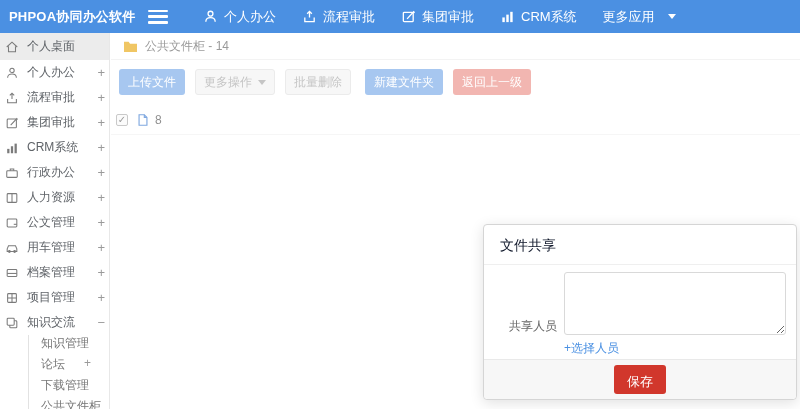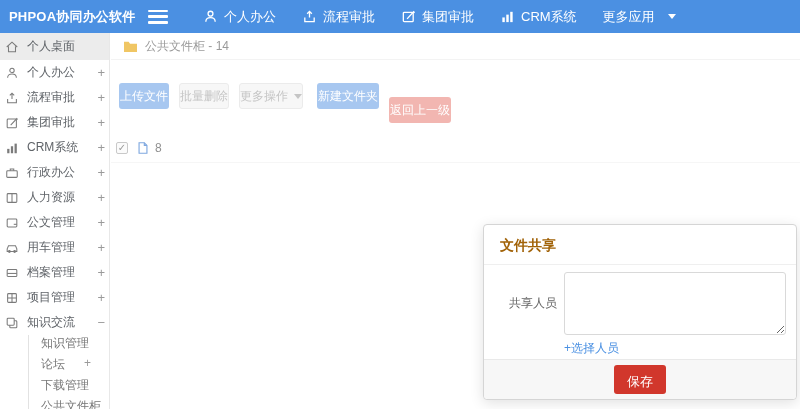--- a/index.html
+++ b/index.html
@@ -38,46 +38,46 @@
   .sub-item .s-label { flex:1; }
   .sub-item .expand { color:#9a9a9a; font-size:12px; margin-right:18px; }
 
   
   .content { position:absolute; left:111px; top:33px; right:0; bottom:0; background:#fff; }
   .breadcrumb { height:27px; display:flex; align-items:center; padding-left:12px;
     font-size:12px; color:#9a9a9a; border-bottom:1px solid #f3f3f3; }
   .breadcrumb svg { margin-right:7px; }
   .toolbar { display:flex; align-items:center; gap:10px; padding:9px 0 9px 8px; }
   .btn { height:26px; display:inline-flex; align-items:center; justify-content:center;
-    padding:0 0; font-size:12px; border-radius:3px; border:1px solid transparent;
+    padding:0 8px; font-size:12px; border-radius:3px; border:1px solid transparent;
     cursor:pointer; white-space:nowrap; }
   .btn-blue { background:#a7c7f0; color:#fff; }
   .btn-gray { background:#f7f7f7; border-color:#ebebeb; color:#c5c5c5; }
-  .btn-pink { background:#f2b6b1; color:#fff;margin-top:28px; }
+  .btn-pink { background:#f2b6b1; color:#fff; }
   .caret-gray { width:0; height:0; border-left:4px solid transparent;
     border-right:4px solid transparent; border-top:5px solid #c5c5c5; margin-left:6px; }
 
   .filetable { margin-top:2px; }
   .ft-header { padding:6px 0 7px 18px; font-size:12px; color:#9b9b9b;
     border-bottom:1px solid #ececec; }
   .ft-row { display:flex; align-items:center; padding:7px 0 7px 5px;
     border-bottom:1px solid #f6f6f6; font-size:12px; color:#909090; }
   .checkbox { width:12px; height:12px; border:1px solid #c9c9c9; border-radius:2px;
     background:#fbfbfb; color:#9a9a9a; font-size:10px; line-height:10px;
     display:flex; align-items:center; justify-content:center; margin-right:8px; cursor:pointer; }
   .ft-row svg { margin-right:5px; }
 
   
   .modal { position:absolute; left:483px; top:224px; width:314px; height:176px;
     background:#fff; border:1px solid #d5d5d5; border-radius:4px;
     box-shadow:0 3px 14px rgba(0,0,0,.12); display:flex; flex-direction:column; z-index:10; }
   .modal-header { padding:11px 16px 9px; border-bottom:1px solid #efefef; }
-  .modal-title { font-size:14px; font-weight:bold; color:#a16207; }
+  .modal-title { font-size:14px; font-weight:normal; color:#0f172a; }
   .modal-body { flex:1; padding:7px 10px 0 25px; position:relative; }
-  .field-row { display:flex; align-items:center; }
+  .field-row { display:flex; align-items:flex-end; }
   .field-label { width:55px; font-size:12px; color:#666; flex:0 0 55px; }
   .field-row textarea { flex:1; height:63px; border:1px solid #d9d9d9; border-radius:3px;
     background:#fff; resize:both; outline:none; font-family:inherit; font-size:12px; padding:4px; }
   .select-link { display:inline-block; margin:5px 0 0 55px; font-size:12px;
     color:#4a90e2; cursor:pointer; text-decoration:none; }
   .modal-footer { height:40px; background:#f7f7f7; border-top:1px solid #e9e9e9;
     border-radius:0 0 4px 4px; display:flex; align-items:center; justify-content:center; gap:11px; }
   .btn-save { height:29px; padding:8px 13px; background:#d1372c; color:#fff; border:none;
     border-radius:3px; font-size:13px; cursor:pointer; font-family:inherit; }
   .btn-cancel { height:29px; padding:0 12px; background:#fff; color:#666;
@@ -283,25 +283,25 @@
   <main class="content">
     <div class="breadcrumb">
       <svg width="15" height="13" viewBox="0 0 16 14" fill="#f0c664">
           <path d="M1 2h5l1.5 2H15v9H1z"></path>
         </svg>
       <span>公共文件柜 - 14</span>
     </div>
 
     <div class="toolbar">
       <button class="btn btn-blue">上传文件</button>
-      <button class="btn btn-gray">批量删除</button>
       <button class="btn btn-gray">
         <span>更多操作</span>
         <span class="caret-gray"></span>
       </button>
+      <button class="btn btn-gray">批量删除</button>
       <button class="btn btn-blue" style="margin-left:4px;">新建文件夹</button>
       <button class="btn btn-pink">返回上一级</button>
     </div>
 
     <div class="filetable">
       <div class="ft-row">
         <span class="checkbox">✓</span>
         <svg width="14" height="14" viewBox="0 0 16 16" fill="none" stroke="#7fa8e0" stroke-width="1.3">
             <path d="M3.5 2h6l3 3v9h-9z"></path>
             <path d="M9.5 2v3h3"></path>

